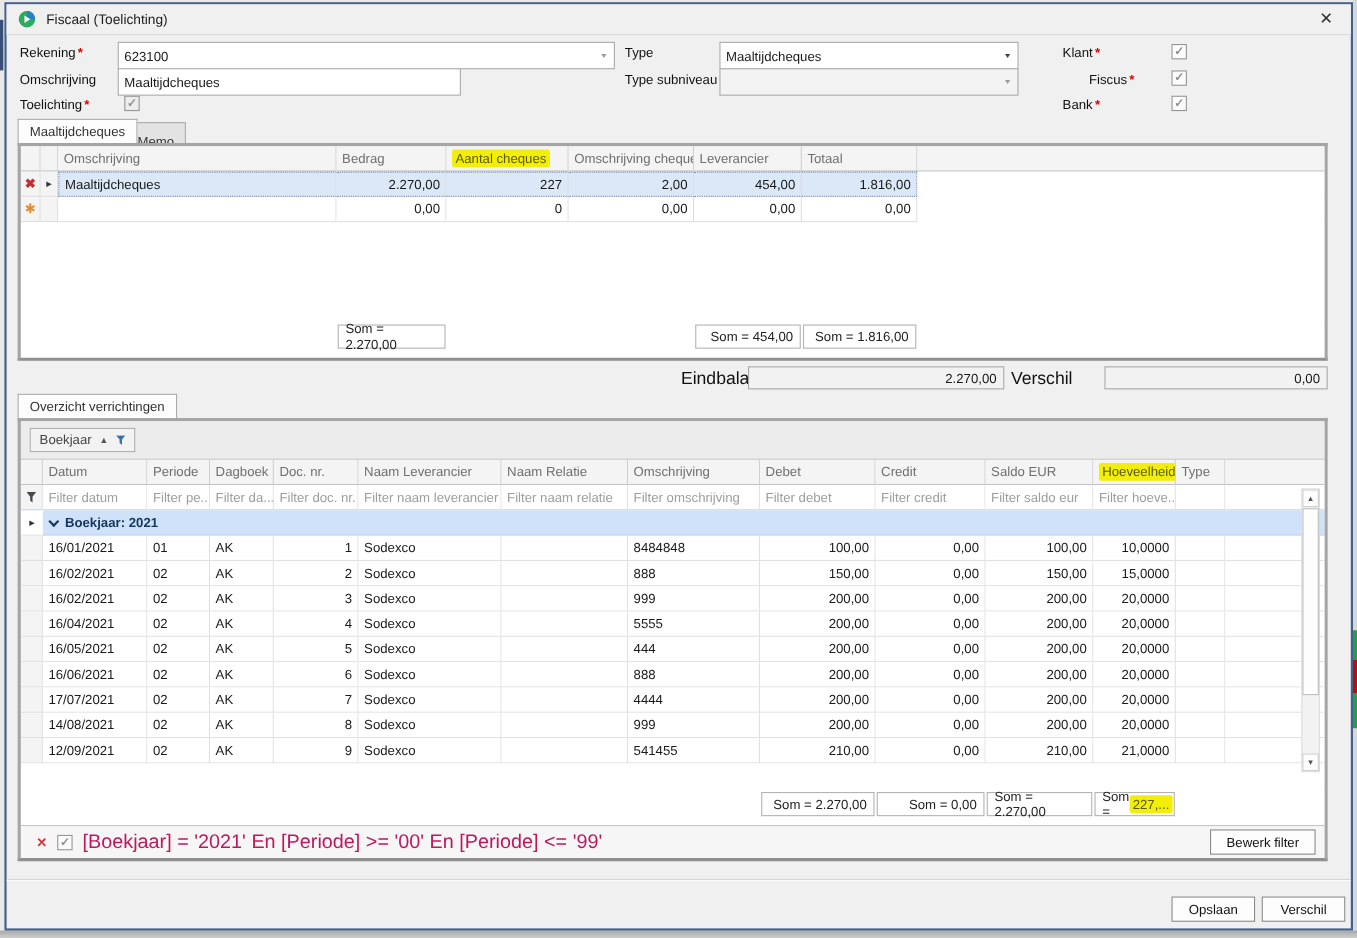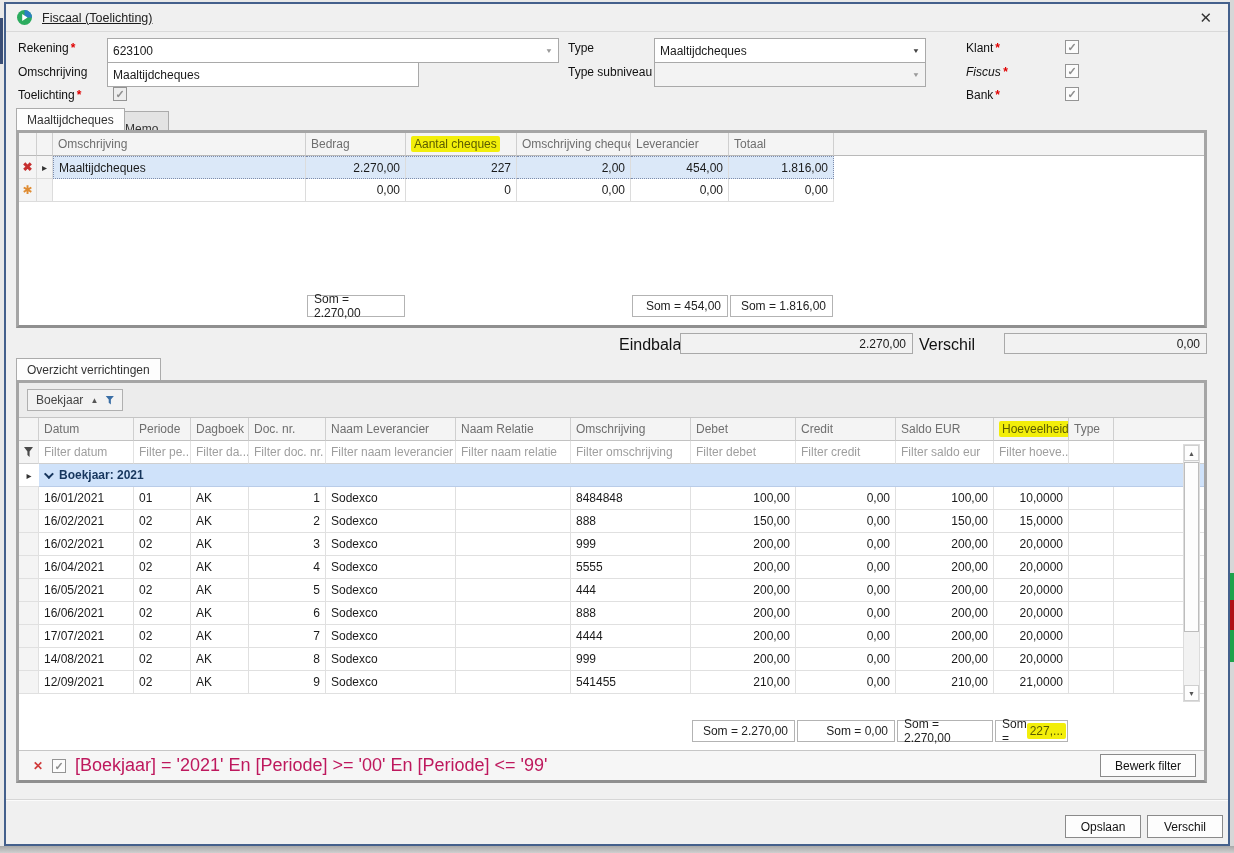--- a/index.html
+++ b/index.html
@@ -11,21 +11,21 @@
   .edge-right-sliver { position:absolute; right:0; top:0; width:4px; height:853px; background:#d7d7d7; }
   .sliver-block { position:absolute; left:0; width:4px; }
   .bottom-strip { position:absolute; left:0; top:846px; width:1234px; height:7px;
                   background:linear-gradient(#a8a8a8,#cfcfcf); }
 
   .dialog { position:absolute; left:4px; top:2px; width:1226px; height:844px;
             background:#f0f0f0; border:2px solid #44608c; }
 
   
   .titlebar { position:absolute; left:0; top:0; right:0; height:28px; background:#f0f0f0;
-              border-bottom:1px solid #d9d9d9; display:flex; align-items:center; padding:0 10px;text-decoration:underline; }
+              border-bottom:1px solid #d9d9d9; display:flex; align-items:center; padding:0 10px; }
   .app-icon { width:17px; height:17px; margin-right:9px; display:inline-block; }
   .win-title { font-size:12.5px; color:#222; }
   .close-x { position:absolute; right:16px; top:5px; font-size:15px; color:#333; cursor:pointer; line-height:18px; }
 
   
   .flabel { position:absolute; font-size:12px; color:#111; white-space:nowrap; }
   .req { color:#e00000; font-weight:bold; margin-left:2px; }
   .field { position:absolute; height:25px; background:#fff; border:1px solid #a9a9a9;
            display:flex; align-items:center; padding:0 5px; font-size:12px; }
   .combo { justify-content:space-between; }
@@ -166,21 +166,21 @@
     <div class="flabel" style="left:562px;top:61px;">Type subniveau</div>
     <div class="field combo disabled" style="left:648px;top:58px;width:272px;">
       <span></span>
       <span class="arr gray">▼</span>
     </div>
 
     <div class="flabel" style="left:960px;top:37px;"><span>Klant</span><span class="req">*</span></div>
     <div class="cb" style="left:1059px;top:36px;">
         <span class="mark">✓</span>
       </div>
-    <div class="flabel" style="left:960px;top:61px;font-style:italic;"><span>Fiscus</span><span class="req">*</span></div>
+    <div class="flabel" style="left:984px;top:61px;"><span>Fiscus</span><span class="req">*</span></div>
     <div class="cb" style="left:1059px;top:60px;">
         <span class="mark">✓</span>
       </div>
     <div class="flabel" style="left:960px;top:84px;"><span>Bank</span><span class="req">*</span></div>
     <div class="cb" style="left:1059px;top:83px;">
         <span class="mark">✓</span>
       </div>
 
     <div class="tab active" style="left:10px;top:104px;z-index:3;">Maaltijdcheques</div>
     <div class="tab" style="left:108px;top:107px;height:35px;">Memo</div>

